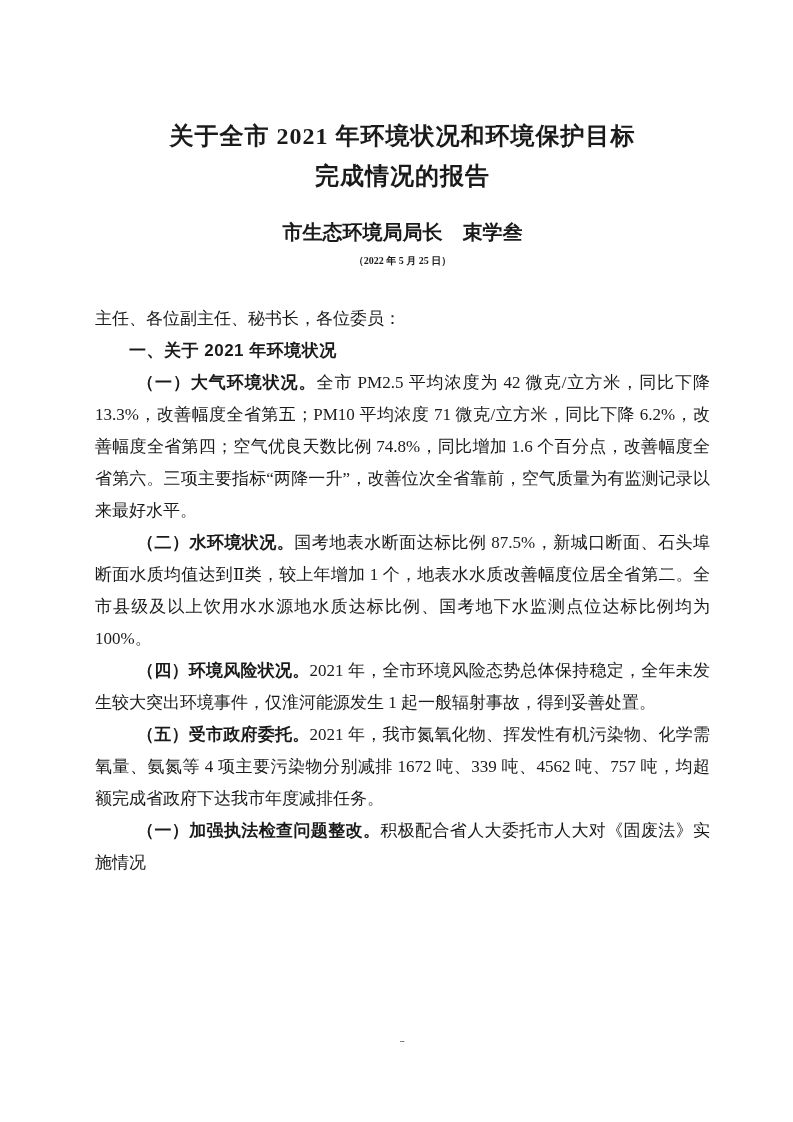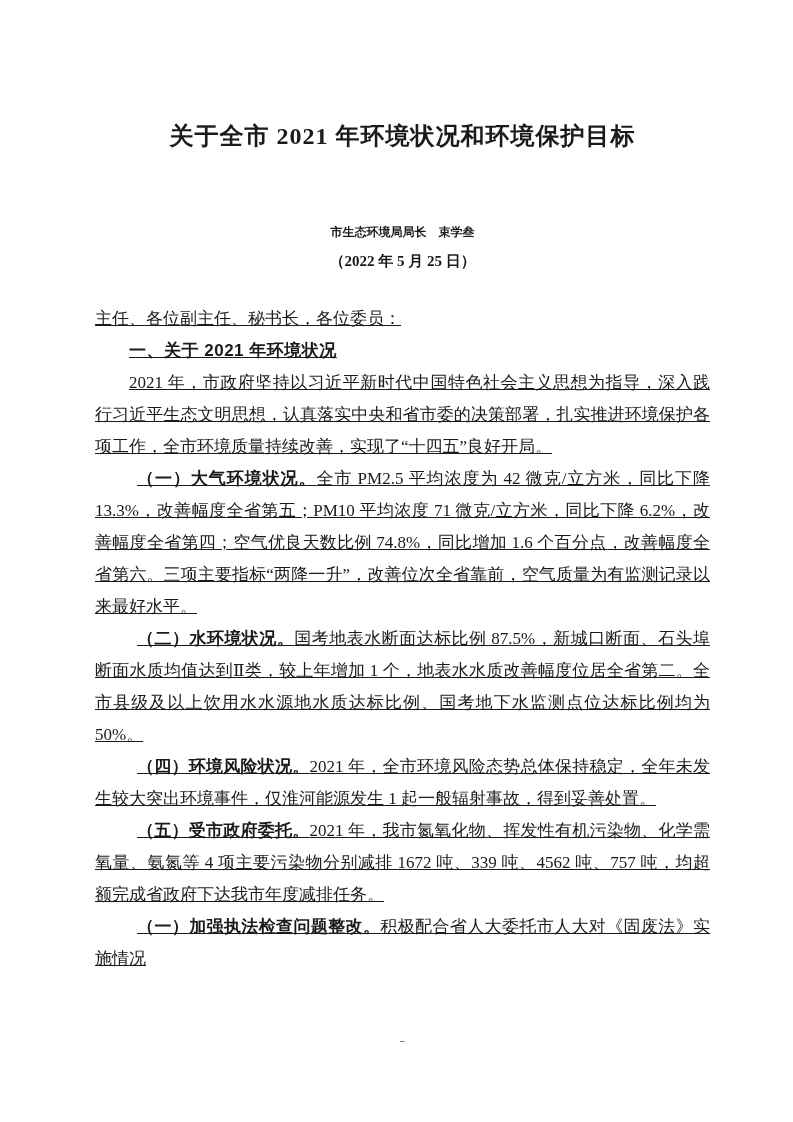--- a/index.html
+++ b/index.html
@@ -25,43 +25,43 @@
     line-height: 40px;
     letter-spacing: 1px;
   }
   .byline {
     position: absolute;
     top: 222px;
     left: 95px;
     width: 615px;
     text-align: center;
     font-weight: bold;
-    font-size: 12px;
+    font-size: 20px;
     line-height: 20px;
   }
   .date-line {
     position: absolute;
     top: 251px;
     left: 95px;
     width: 615px;
     text-align: center;
     font-weight: bold;
-    font-size: 15px;
+    font-size: 10px;
     line-height: 20px;
   }
   .doc-body {
     position: absolute;
     top: 303px;
     left: 95px;
     width: 615px;
     font-size: 17px;
     line-height: 32px;
     text-align: justify;
   }
-  .doc-body p { text-indent: 2em; text-decoration: underline; }
+  .doc-body p { text-indent: 2em; }
   .doc-body p.salutation { text-indent: 0; }
   .doc-body p.heading {
     font-weight: bold;
     font-family: "Liberation Sans", "DejaVu Sans", sans-serif;
     letter-spacing: 0.5px;
   }
   .sub-lead { font-weight: bold; margin-left: 8px; }
   .page-number {
     position: absolute;
     top: 1037px;
@@ -72,37 +72,37 @@
     line-height: 16px;
   }
 </style>
 </head>
 <body>
 
 <div class="page">
 
   <div class="doc-title">
     <div>关于全市 2021 年环境状况和环境保护目标</div>
+    <div>完成情况的报告</div>
   </div>
 
   <div class="byline">市生态环境局局长　束学叁</div>
 
   <div class="date-line">（2022 年 5 月 25 日）</div>
 
   <div class="doc-body">
     <p class="salutation">主任、各位副主任、秘书长，各位委员：</p>
 
 
     <p class="heading"><span>一、关于 2021 年环境状况</span></p>
 
-    <p><span>2021 年，市政府坚持以习近平新时代中国特色社会主义思想为指导，深入践行习近平生态文明思想，认真落实中央和省市委的决策部署，扎实推进环境保护各项工作，全市环境质量持续改善，实现了“十四五”良好开局。</span></p>
 
     <p><strong class="sub-lead">（一）大气环境状况。</strong><span>全市 PM2.5 平均浓度为 42 微克/立方米，同比下降 13.3%，改善幅度全省第五；PM10 平均浓度 71 微克/立方米，同比下降 6.2%，改善幅度全省第四；空气优良天数比例 74.8%，同比增加 1.6 个百分点，改善幅度全省第六。三项主要指标“两降一升”，改善位次全省靠前，空气质量为有监测记录以来最好水平。</span></p>
 
-    <p><strong class="sub-lead">（二）水环境状况。</strong><span>国考地表水断面达标比例 87.5%，新城口断面、石头埠断面水质均值达到Ⅱ类，较上年增加 1 个，地表水水质改善幅度位居全省第二。全市县级及以上饮用水水源地水质达标比例、国考地下水监测点位达标比例均为 50%。</span></p>
+    <p><strong class="sub-lead">（二）水环境状况。</strong><span>国考地表水断面达标比例 87.5%，新城口断面、石头埠断面水质均值达到Ⅱ类，较上年增加 1 个，地表水水质改善幅度位居全省第二。全市县级及以上饮用水水源地水质达标比例、国考地下水监测点位达标比例均为 100%。</span></p>
 
 
     <p><strong class="sub-lead">（四）环境风险状况。</strong><span>2021 年，全市环境风险态势总体保持稳定，全年未发生较大突出环境事件，仅淮河能源发生 1 起一般辐射事故，得到妥善处置。</span></p>
 
     <p><strong class="sub-lead">（五）受市政府委托。</strong><span>2021 年，我市氮氧化物、挥发性有机污染物、化学需氧量、氨氮等 4 项主要污染物分别减排 1672 吨、339 吨、4562 吨、757 吨，均超额完成省政府下达我市年度减排任务。</span></p>
 
 
     <p><strong class="sub-lead">（一）加强执法检查问题整改。</strong><span>积极配合省人大委托市人大对《固废法》实施情况</span></p>
   </div>
 

